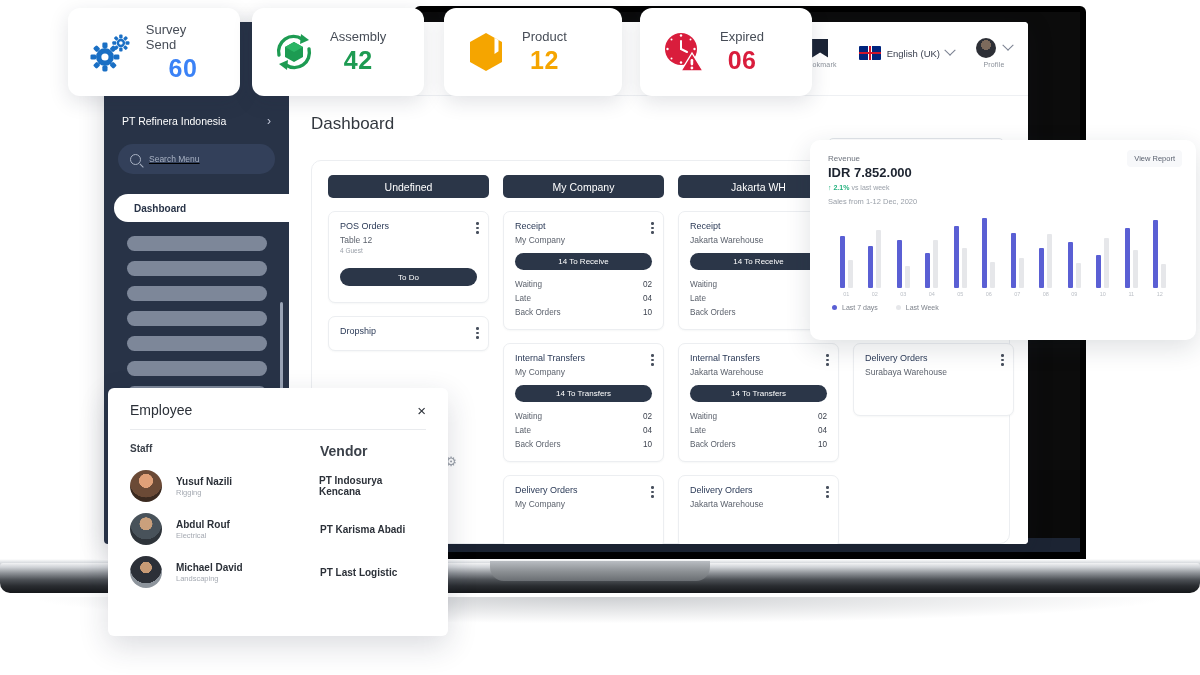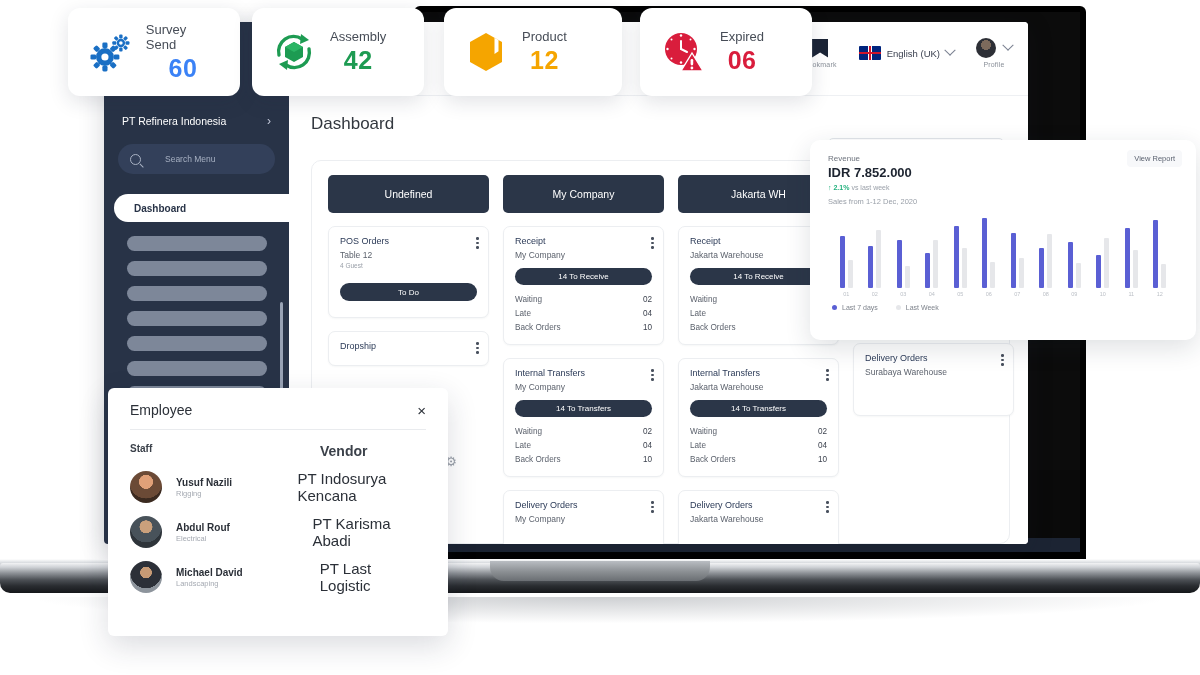--- a/index.html
+++ b/index.html
@@ -92,21 +92,21 @@
     background: #283347; padding-top: 92px;
   }
   .company-row {
     display: flex; align-items: center; justify-content: space-between;
     padding: 0 18px; margin-bottom: 16px;
   }
   .company-name { color: #ffffff; font-size: 10.5px; font-weight: normal; }
   .company-arrow { color: #c3cada; font-size: 12px; }
   .search-menu {
     margin: 0 14px 20px 14px; height: 30px; border-radius: 15px;
-    background: #33405a; display: flex; align-items: center; gap: 24px; padding: 0 12px;
+    background: #33405a; display: flex; align-items: center; gap: 8px; padding: 0 12px; text-decoration: underline;
   }
   .mag { width: 11px; height: 11px; border: 1.3px solid #aab3c4; border-radius: 50%; position: relative; flex: none;}
   .mag:after { content:""; position:absolute; right:-4px; bottom:-3px; width:5px; height:1.3px;
                background:#aab3c4; transform: rotate(45deg); }
   .search-menu-ph { font-size: 8.5px; color: #a7b0c2; }
   .nav-active {
     margin-left: 10px; height: 28px; background: #ffffff; border-radius: 14px 0 0 14px;
     display: flex; align-items: center; padding-left: 20px; margin-bottom: 14px;
     width: 175px;
   }
@@ -136,21 +136,21 @@
   .search-ph { font-size: 9.5px; color: #b3b8c1; }
 
   .board {
     position: absolute; left: 22px; top: 64px; right: 18px; bottom: 0;
     background: #ffffff; border: 1px solid #eceef1; border-radius: 10px;
     padding: 14px 16px;
   }
   .cols { display: flex; gap: 14px; }
   .col { width: 161px; flex: none; }
   .col-head {
-    height: 38px; background: #2b3648; border-radius: 5px; color: #fff;
+    height: 23px; background: #2b3648; border-radius: 5px; color: #fff;
     font-size: 10.5px; display: flex; align-items: center; justify-content: center;
     margin-bottom: 13px;
   }
   .card {
     background: #ffffff; border: 1px solid #eceef1; border-radius: 7px;
     padding: 9px 11px 10px 11px; margin-bottom: 13px; position: relative;
     box-shadow: 0 1px 2px rgba(30,40,60,0.04);
   }
   .card-title { font-size: 9px; font-weight: normal; color: #2b3a57; margin-bottom: 4px; }
   .card-sub { font-size: 8.5px; color: #5c626d; margin-bottom: 2px; }
@@ -232,21 +232,21 @@
   .emp-col-staff { width: 190px; font-size: 10px; color: #3b414a; font-weight: bold; }
   .emp-col-vendor { font-size: 14px; color: #3b414a; font-weight: bold; }
   .emp-row { display: flex; align-items: center; margin-top: 11px; }
   .emp-ava { width: 32px; height: 32px; border-radius: 50%; flex: none; margin-right: 14px; }
   .a1 { background: radial-gradient(circle at 50% 34%, #e0a078 0 26%, #6b4a36 27% 62%, #3b2a20 63% 100%); }
   .a2 { background: radial-gradient(circle at 50% 34%, #caa07c 0 24%, #48525a 25% 58%, #2e343a 59% 100%); }
   .a3 { background: radial-gradient(circle at 50% 36%, #c79a75 0 22%, #2c3038 23% 60%, #8d949c 61% 100%); }
   .emp-name-wrap { width: 144px; }
   .emp-name { font-size: 10px; color: #2b3038; font-weight: bold; }
   .emp-role { font-size: 7.5px; color: #a5aab2; margin-top: 1px; }
-  .emp-vendor { font-size: 15px; color: #2b3038; font-weight: normal; }
+  .emp-vendor { font-size: 10px; color: #2b3038; font-weight: bold; }
 
   
   .wm { position: absolute; left: 182px; top: 58px; z-index: 5; color: #c9ced6;
         font-size: 11px; font-weight: bold; letter-spacing: 1px; }
   .wm small { display:block; font-size: 5px; letter-spacing: 2px; }
 </style>
 </head>
 <body>
 
 <div class="stage">

